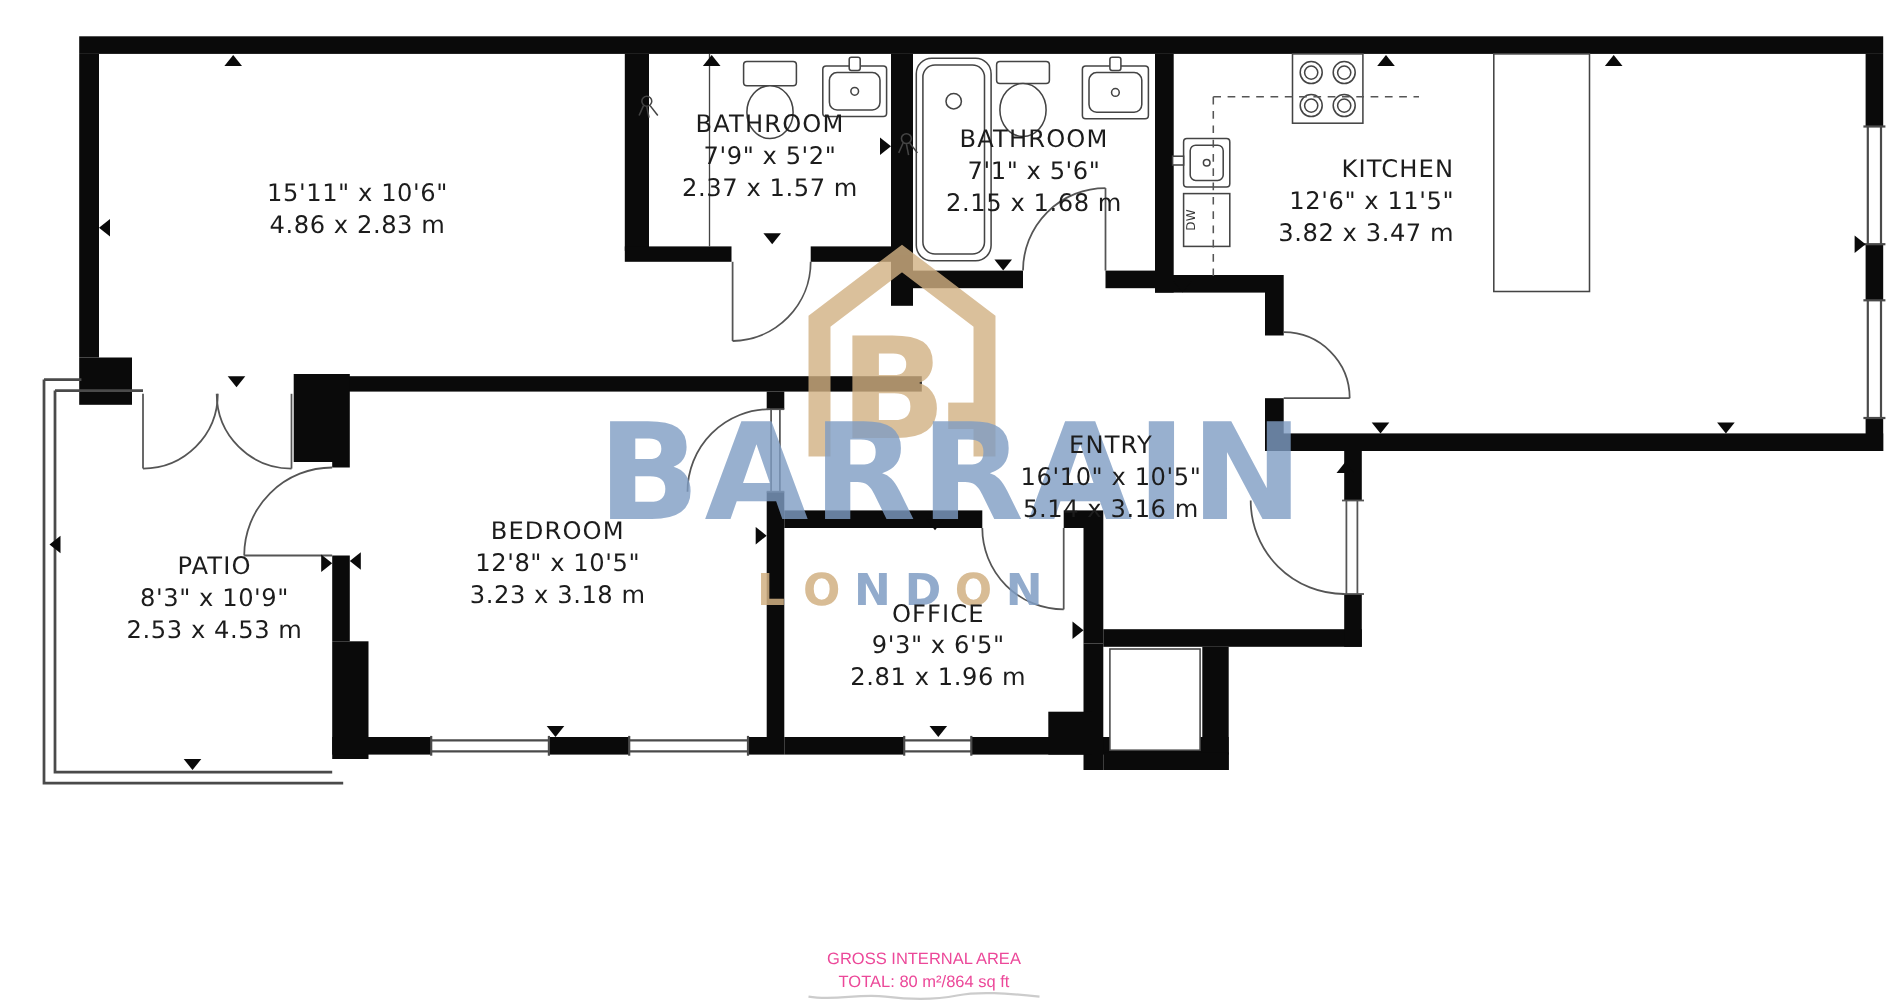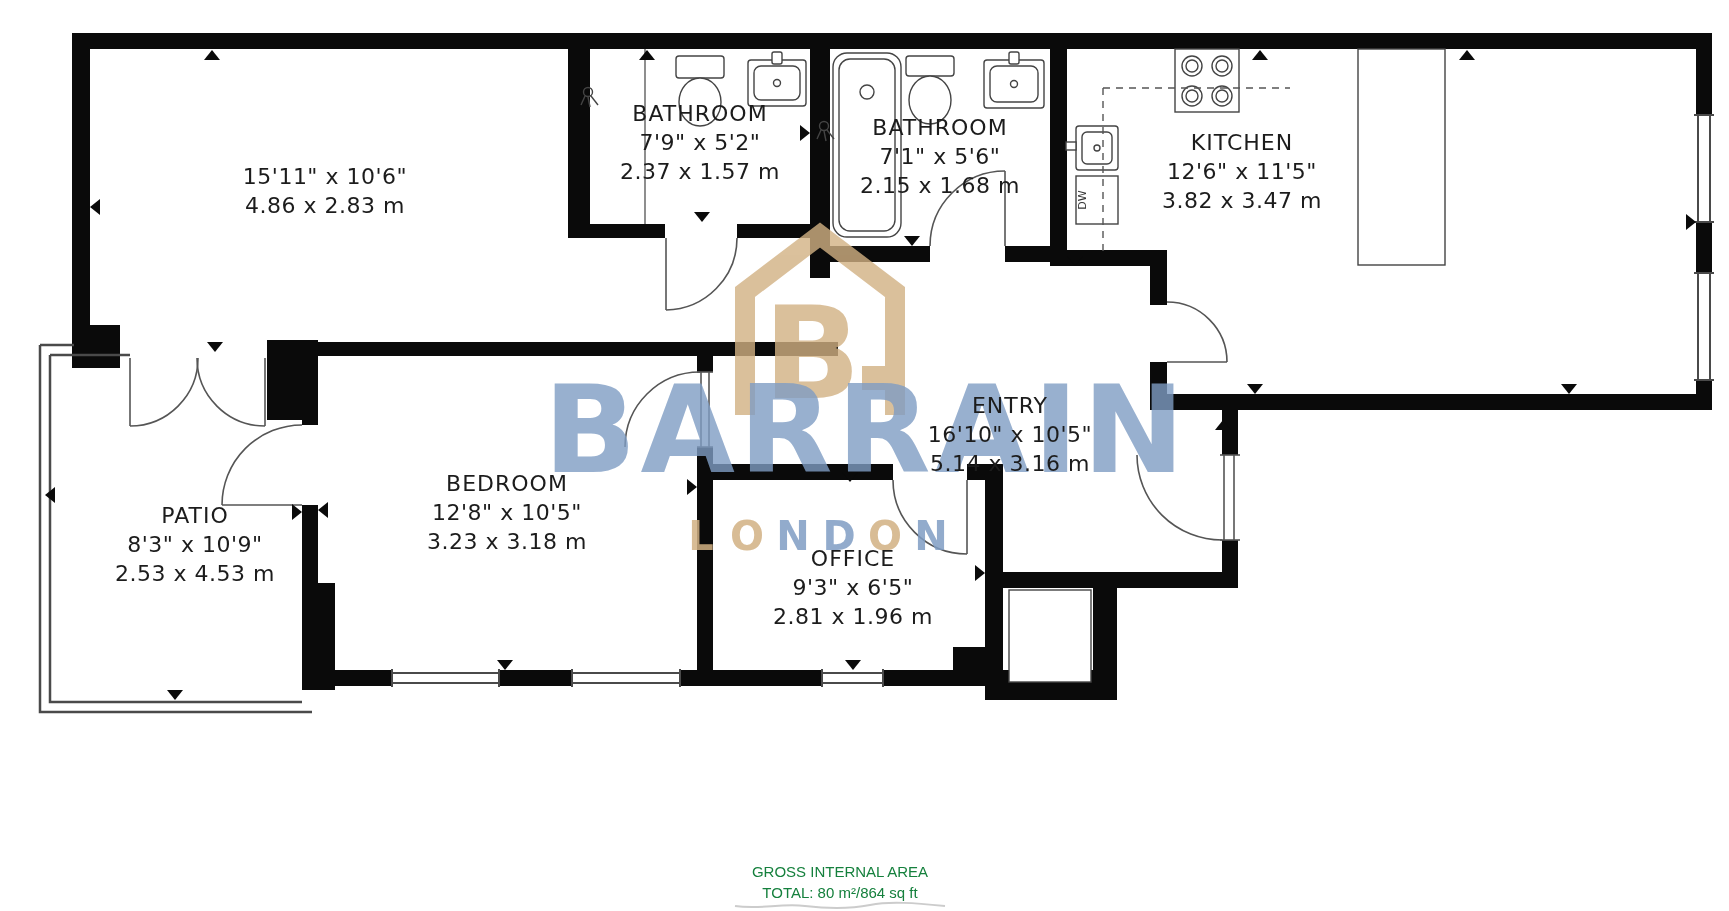--- a/index.html
+++ b/index.html
@@ -3,21 +3,21 @@
 <meta charset="utf-8">
 <style>
   html,body{margin:0;padding:0;background:#ffffff;}
   #stage{position:relative;width:1729px;height:911px;background:#ffffff;overflow:hidden;
          font-family:"DejaVu Sans",sans-serif;}
   #plan-svg{position:absolute;left:0;top:0;width:1729px;height:911px;}
   .room-label{position:absolute;transform:translateX(-50%);text-align:center;
               color:#1c1c1c;font-size:22px;line-height:29px;letter-spacing:0.5px;white-space:nowrap;}
   .room-label .rname{letter-spacing:1px;}
   #footer-label{position:absolute;left:840px;top:861px;transform:translateX(-50%);
-                text-align:center;color:#15803d;font-family:"Liberation Sans",sans-serif;
+                text-align:center;color:#ec4899;font-family:"Liberation Sans",sans-serif;
                 font-size:15px;line-height:21px;white-space:nowrap;}
 </style>
 </head>
 <body>
 
 <div id="stage">
 
 <svg id="plan-svg" viewBox="0 0 1729 911">
 
   <g fill="#0a0a0a">
@@ -296,21 +296,21 @@
   <div class="room-label" style="left:700px;top:99px;">
     <div class="rname">BATHROOM</div>
     <div class="rdim">7'9" x 5'2"</div>
     <div class="rdim">2.37 x 1.57 m</div>
   </div>
   <div class="room-label" style="left:940px;top:113px;">
     <div class="rname">BATHROOM</div>
     <div class="rdim">7'1" x 5'6"</div>
     <div class="rdim">2.15 x 1.68 m</div>
   </div>
-  <div class="room-label" style="left:1242px;top:128px;">
+  <div class="room-label" style="left:1242px;top:140px;text-align:right;">
     <div class="rname">KITCHEN</div>
     <div class="rdim">12'6" x 11'5"</div>
     <div class="rdim">3.82 x 3.47 m</div>
   </div>
   <div class="room-label" style="left:1010px;top:344px;margin-top:47px;">
     <div class="rname">ENTRY</div>
     <div class="rdim">16'10" x 10'5"</div>
     <div class="rdim">5.14 x 3.16 m</div>
   </div>
   <div class="room-label" style="left:175px;top:501px;margin-left:20px;">

